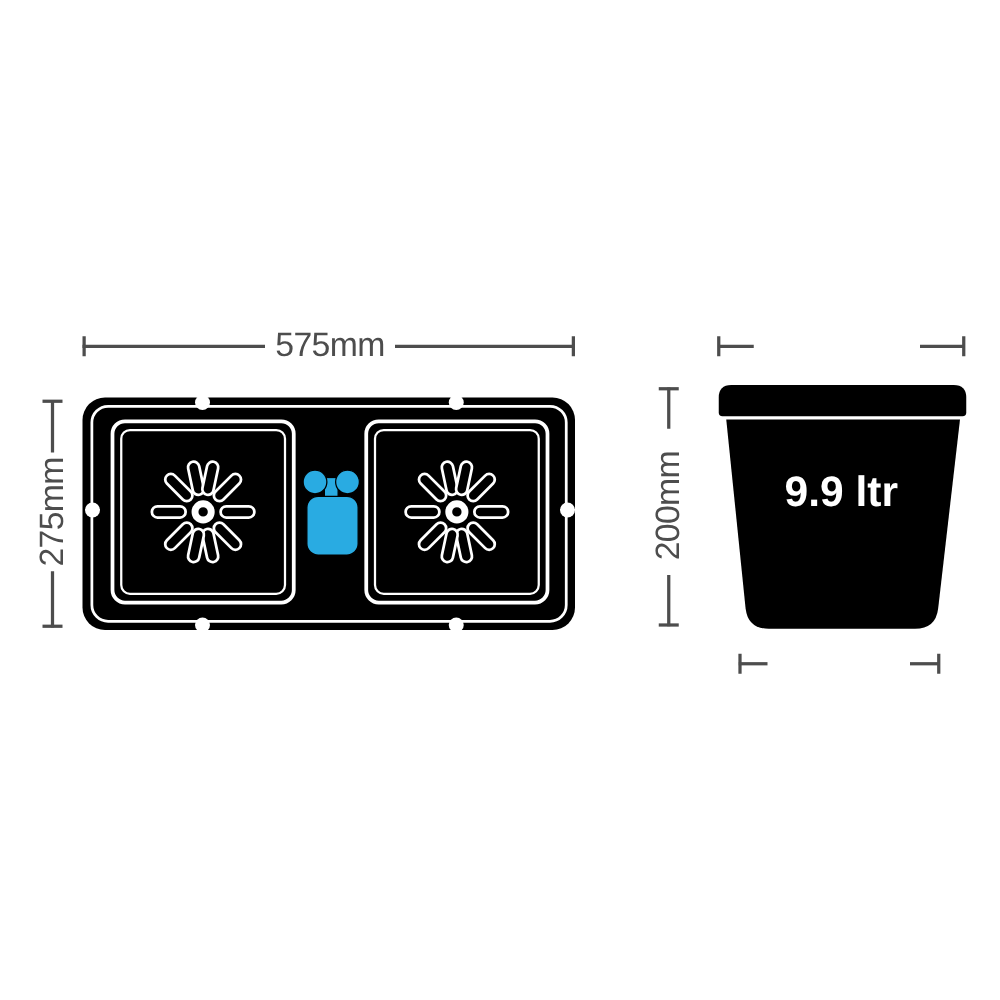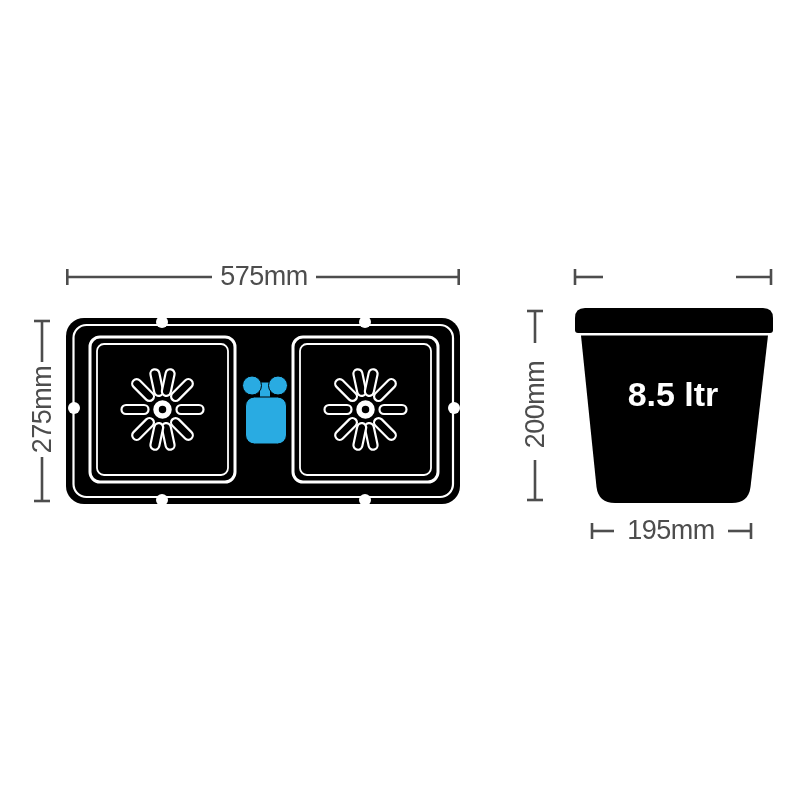--- a/index.html
+++ b/index.html
@@ -136,19 +136,18 @@
     </g>
   </svg>
 
   <div class="dim-label" style="left:204px;top:261px;">575mm</div>
 
   <div class="dim-label rot" style="left:-18px;top:394px;">275mm</div>
 
 
   <div class="dim-label rot" style="left:475px;top:389px;">200mm</div>
 
-  <div class="dim-label" style="left:611px;top:515px;">195mm</div>
 
   <div class="pot-label">
-    <div>8.5 ltr</div>
+    <div>9.9 ltr</div>
   </div>
 
 </div>
 
 </body></html>

